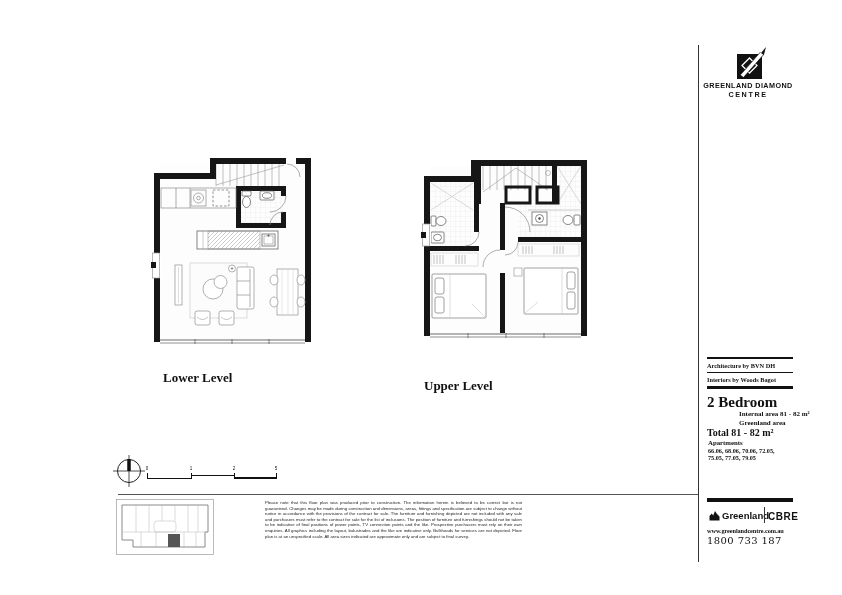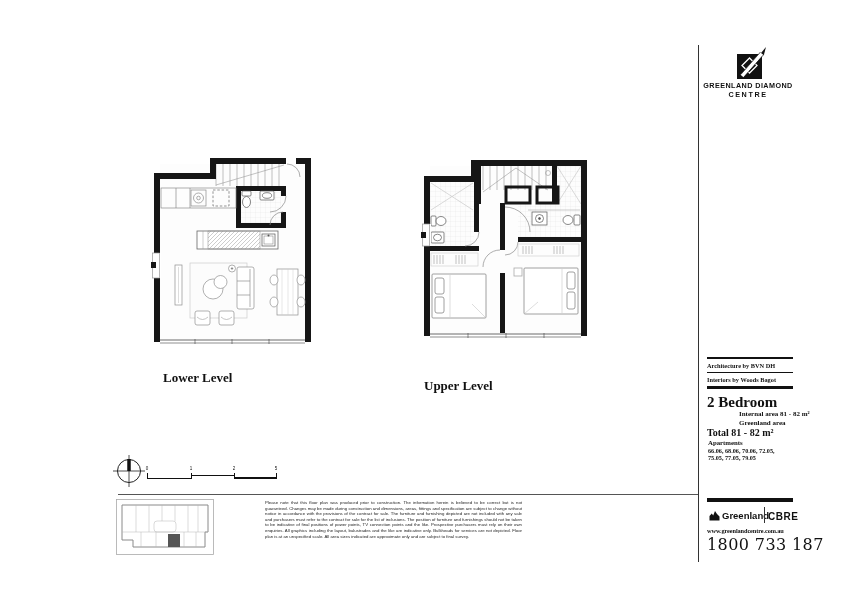--- a/index.html
+++ b/index.html
@@ -15,21 +15,21 @@
   .tagline{font-family:"DejaVu Serif",serif;font-style:italic;font-weight:bold;
            font-size:14px;line-height:15px;letter-spacing:.2px;}
   .tagline span{display:block;}
   .credit{font-size:6.3px;}
   .bedroom{font-size:15px;}
   .area{font-size:7px;margin-left:32px;}
   .total{font-size:10px;}
   .apts{font-size:6.8px;}
   .aptnums{font-size:6.2px;font-weight:bold;}
   .website{font-size:6.3px;letter-spacing:-.1px;}
-  .phone{font-family:"DejaVu Serif",serif;font-size:16px;letter-spacing:.4px;}
+  .phone{font-family:"DejaVu Serif",serif;font-size:10px;letter-spacing:.4px;}
   .plan-label{font-size:13px;}
   .disclaimer{font-family:"Liberation Sans",sans-serif;font-size:4.3px;line-height:5.6px;
               text-align:justify;color:#222;width:257px;}
   .scale-label{position:absolute;top:0;font-family:"Liberation Sans",sans-serif;
                font-size:4.5px;transform:translateX(-50%);}
   .tick{position:absolute;top:7px;width:0.8px;height:6px;background:#111;}
   .sline{position:absolute;background:#111;}
   .vdiv{width:1px;background:#333;}
 </style>
 </head>

